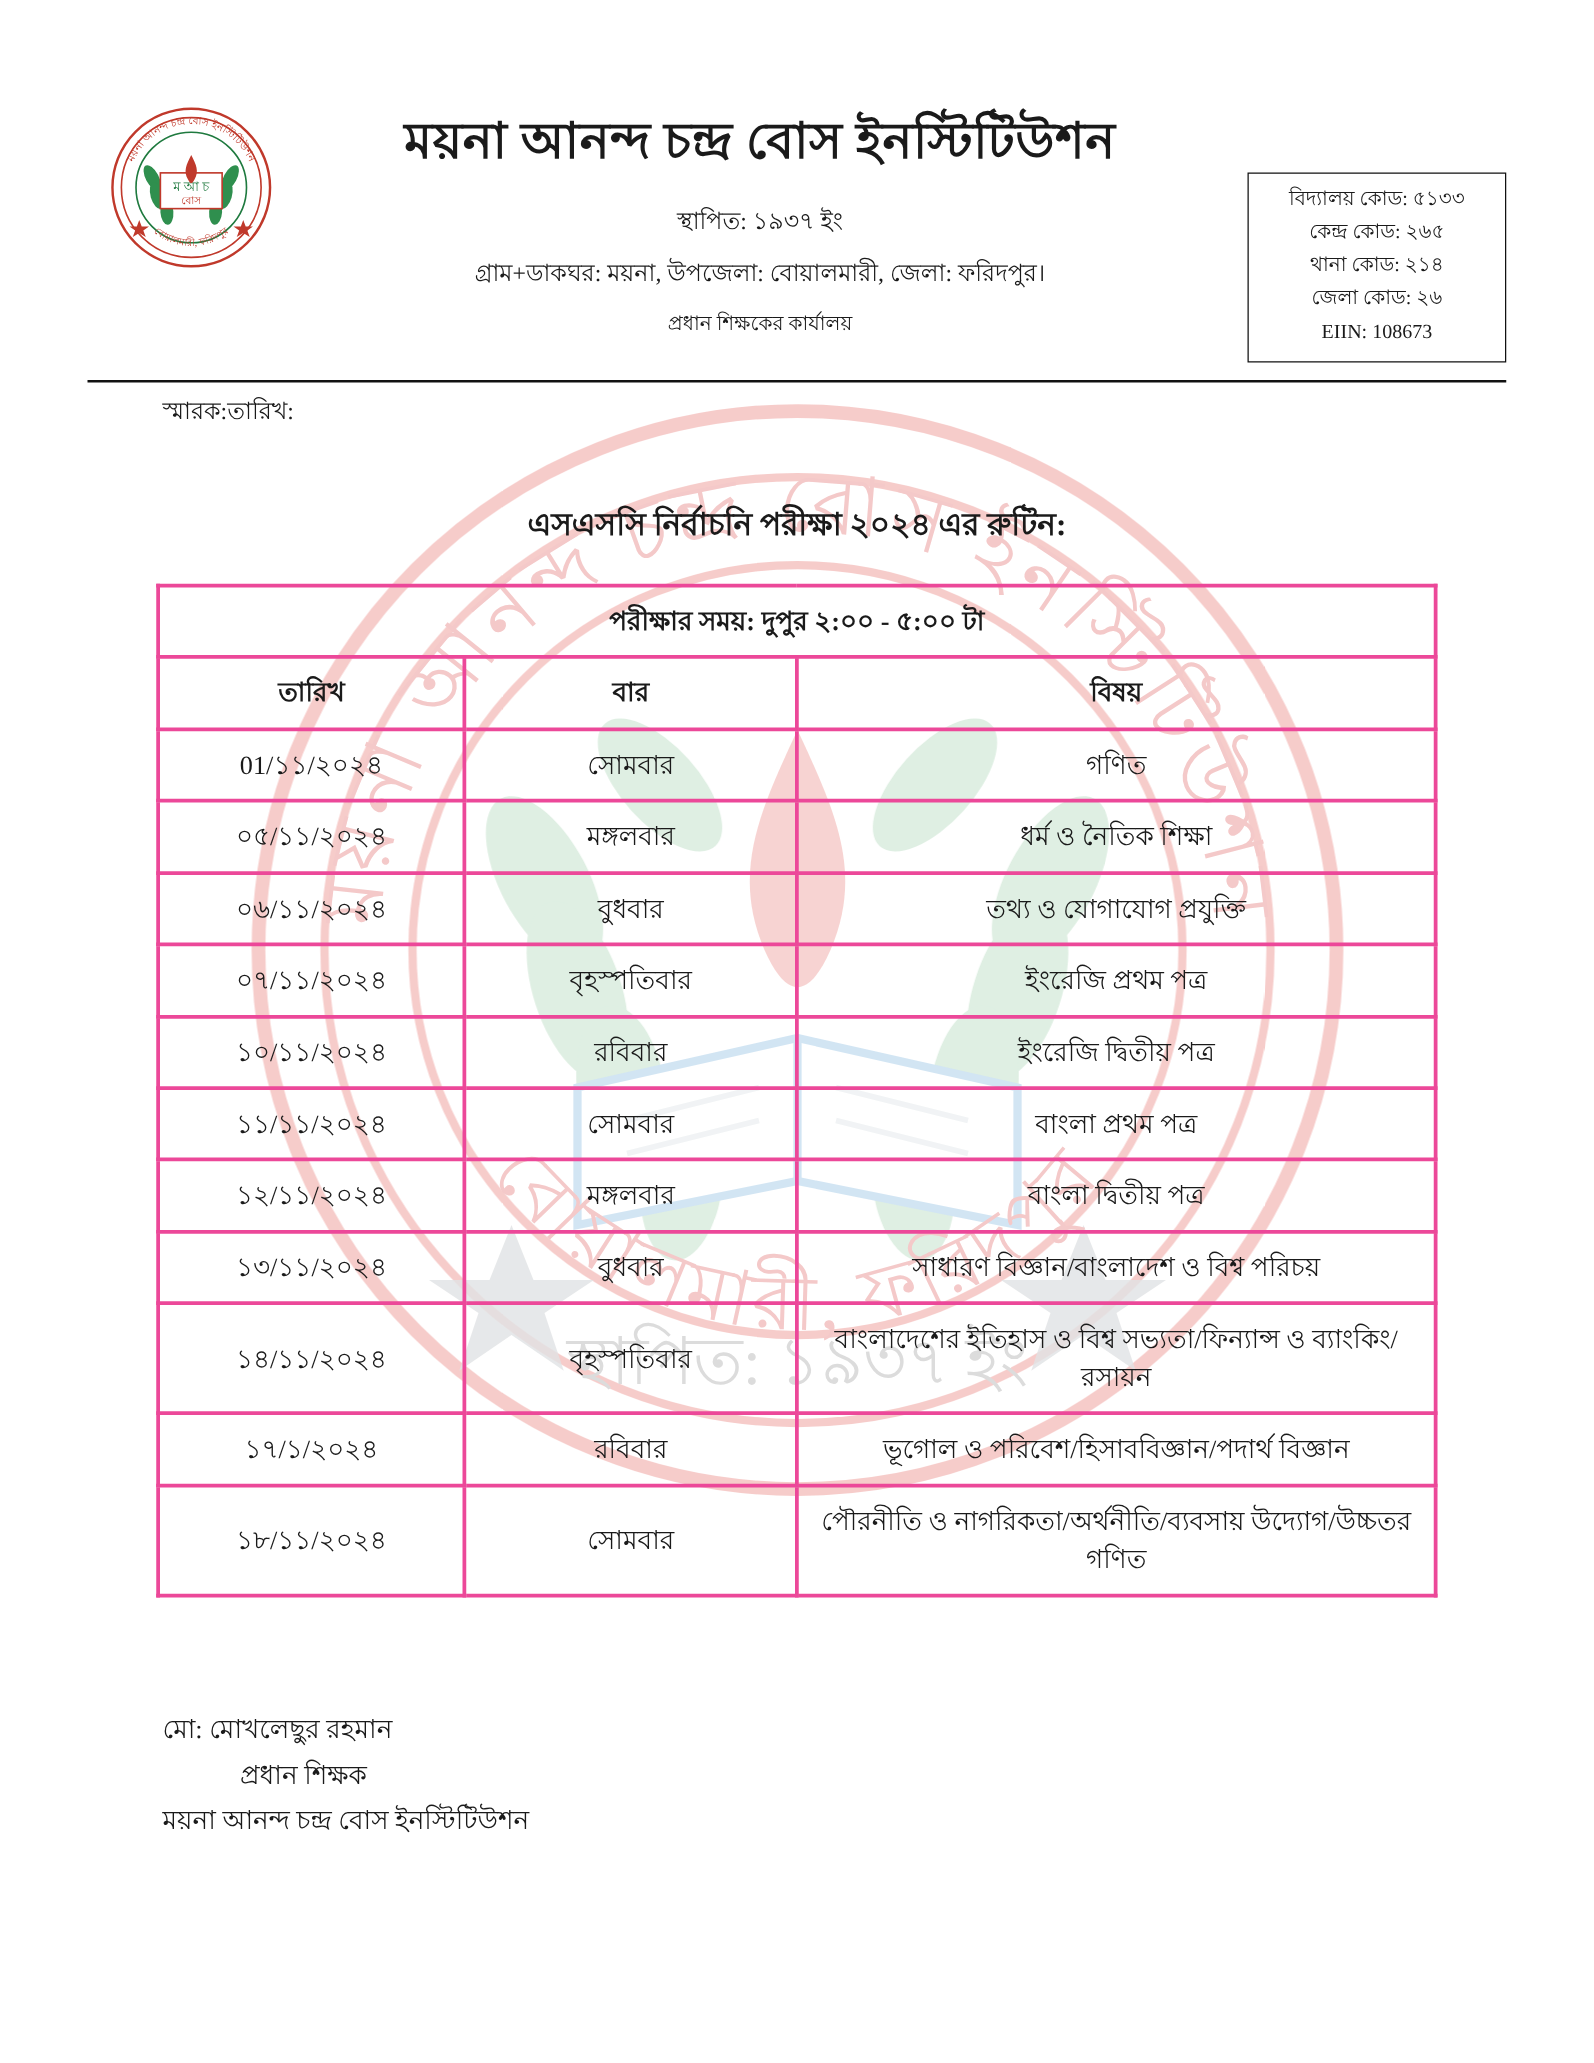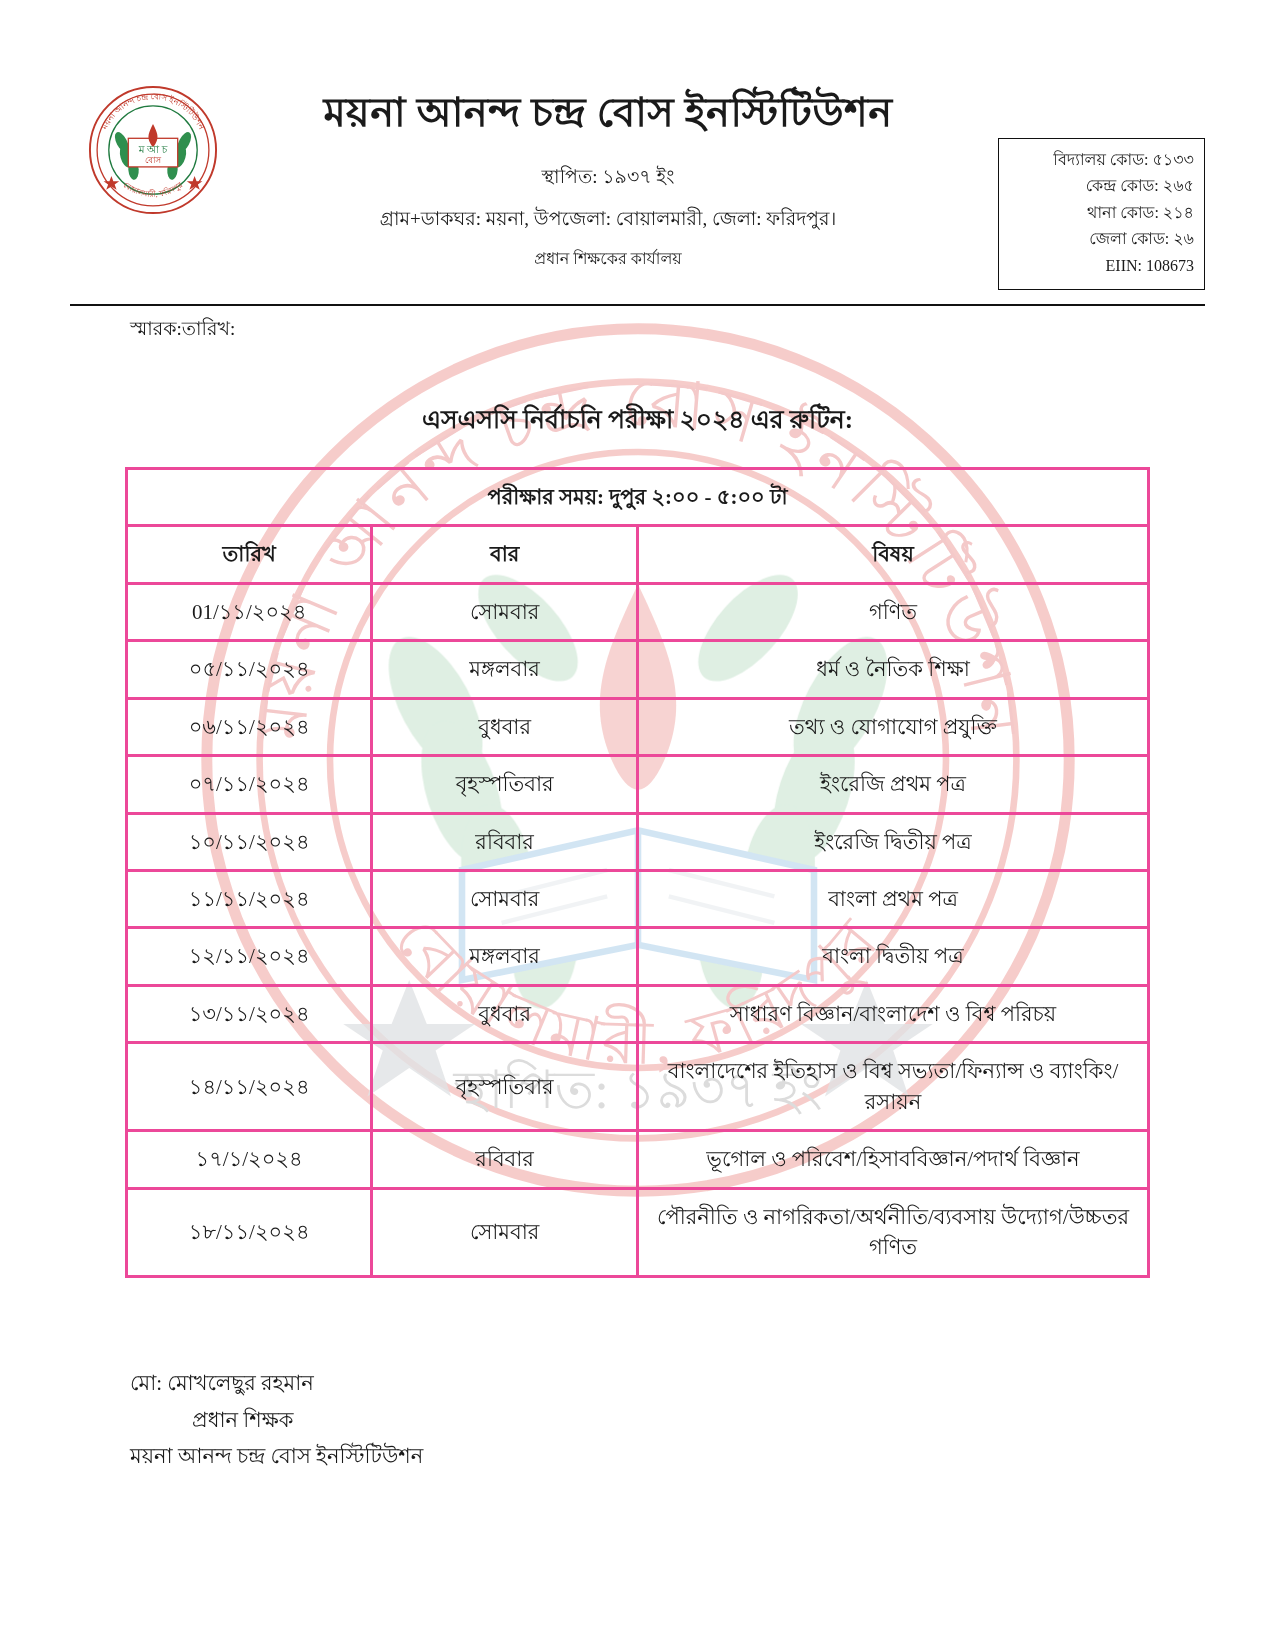--- a/index.html
+++ b/index.html
@@ -73,21 +73,21 @@
   .office {
     font-size: 16px;
     margin-top: 10px;
   }
   .codebox {
     flex: 0 0 auto;
     width: 185px;
     border: 1px solid #111;
     margin-top: 78px;
     padding: 8px 10px 10px 10px;
-    text-align: right;
+    text-align: center;
     font-size: 16px;
     line-height: 1.65;
     background: rgba(255,255,255,0.65);
   }
   .codebox .eiin {
     font-family: Liberation Serif, serif;
   }
 
   
   .rule {

